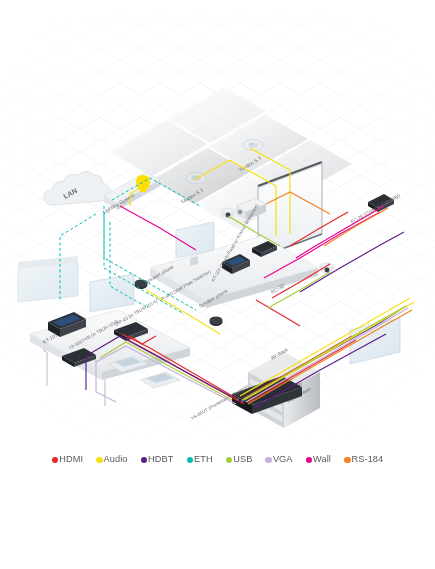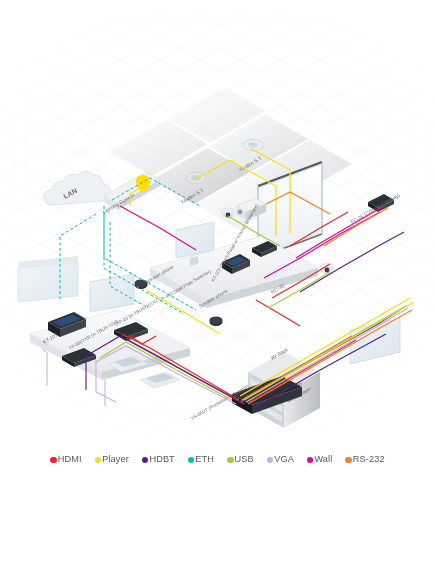--- a/index.html
+++ b/index.html
@@ -352,21 +352,21 @@
 
   <div id="legend">
 
     <div class="legend-item">
       <span class="legend-dot" style="background:#e8262d"></span>
       <span class="legend-label">HDMI</span>
     </div>
 
     <div class="legend-item">
       <span class="legend-dot" style="background:#f7e017"></span>
-      <span class="legend-label">Player</span>
+      <span class="legend-label">Audio</span>
     </div>
 
     <div class="legend-item">
       <span class="legend-dot" style="background:#5b1f86"></span>
       <span class="legend-label">HDBT</span>
     </div>
 
     <div class="legend-item">
       <span class="legend-dot" style="background:#00bdb4"></span>
       <span class="legend-label">ETH</span>
@@ -382,18 +382,18 @@
       <span class="legend-label">VGA</span>
     </div>
 
     <div class="legend-item">
       <span class="legend-dot" style="background:#ec008c"></span>
       <span class="legend-label">Wall</span>
     </div>
 
     <div class="legend-item">
       <span class="legend-dot" style="background:#f58220"></span>
-      <span class="legend-label">RS-232</span>
+      <span class="legend-label">RS-184</span>
     </div>
 
   </div>
 
 </div>
 
 </body></html>

